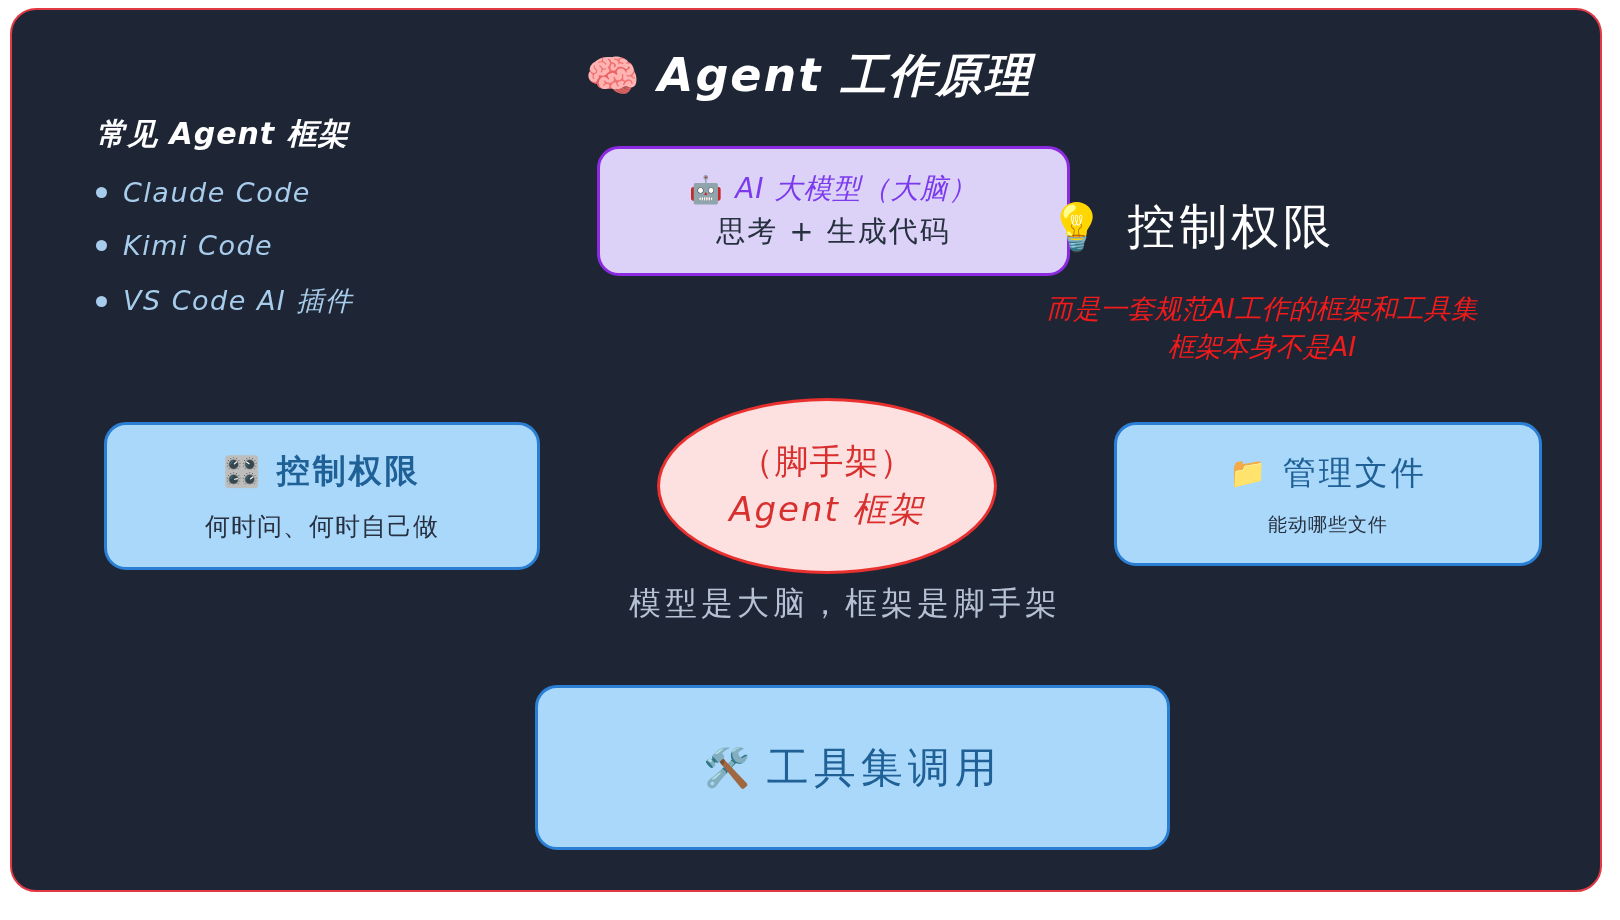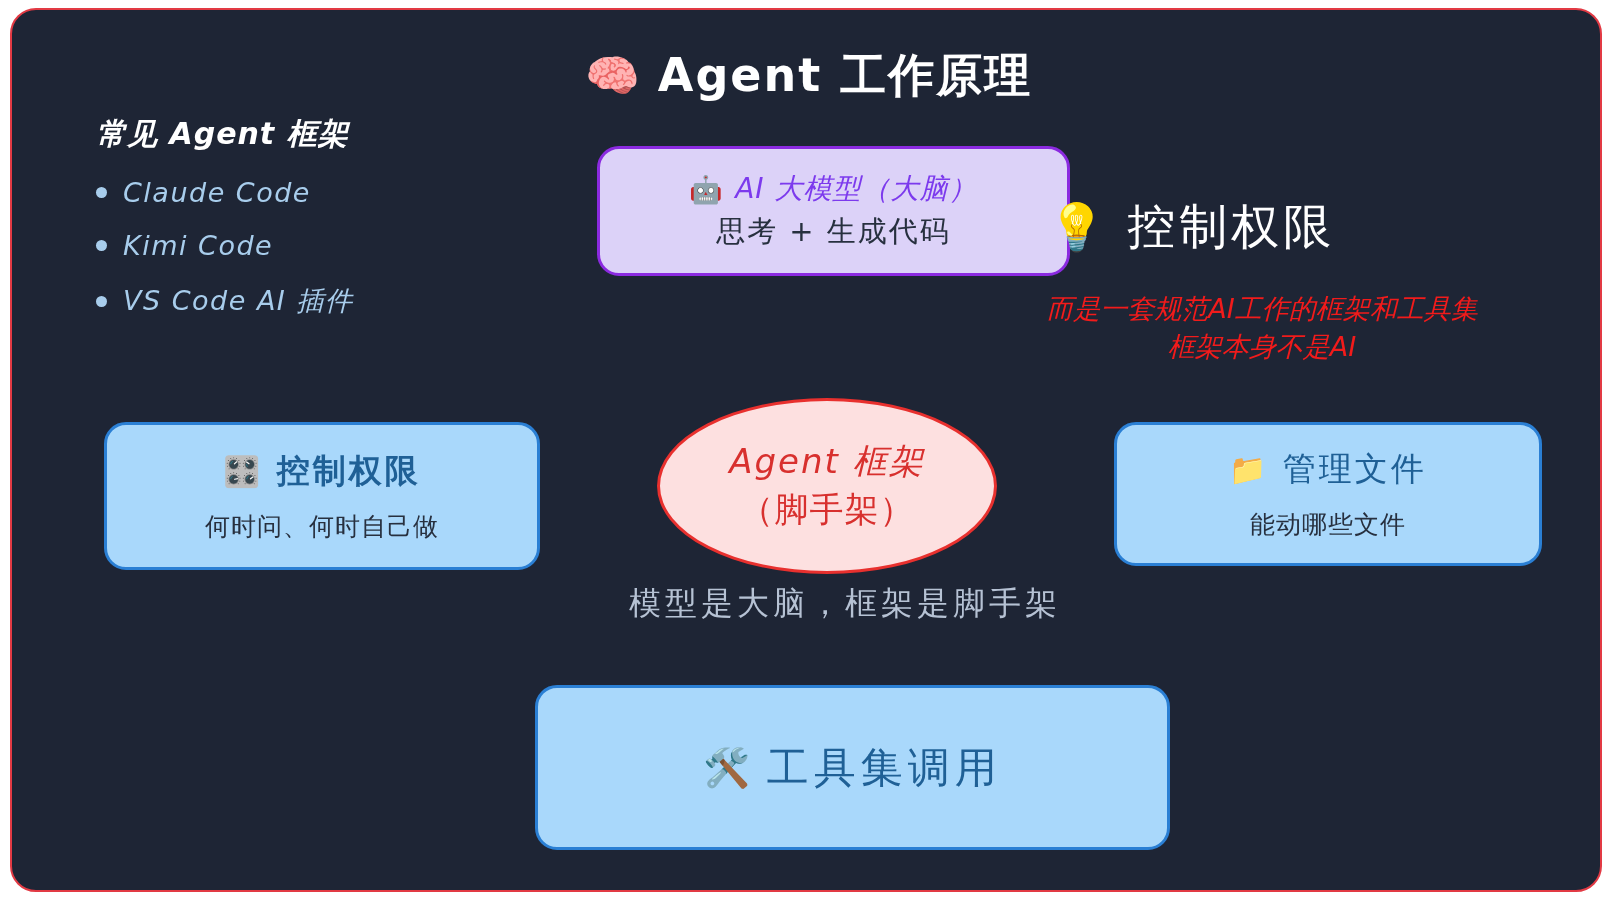--- a/index.html
+++ b/index.html
@@ -37,20 +37,21 @@
     height: 72px;
     display: flex;
     align-items: center;
     gap: 18px;
   }
   #title-emoji { font-size: 44px; line-height: 1; }
   #title-text {
     color: #ffffff;
     font-size: 46px;
     font-family: "DejaVu Sans", "Liberation Sans", sans-serif;
+    font-style: italic;
     font-weight: 600;
     letter-spacing: 2px;
     white-space: nowrap;
   }
 
   
   #frameworks { left: 84px; top: 104px; width: 420px; }
   #frameworks-heading {
     color: #ffffff;
     font-size: 30px;
@@ -177,21 +178,21 @@
   }
 
   #control-box { left: 92px; top: 412px; width: 436px; height: 148px; gap: 16px; }
   #control-box .card-emoji { font-size: 30px; }
   #control-box .card-title { font-size: 33px; font-weight: bold; }
   #control-box .card-sub { font-size: 25px; }
 
   #files-box { left: 1102px; top: 412px; width: 428px; height: 144px; gap: 16px; }
   #files-box .card-emoji { font-size: 30px; }
   #files-box .card-title { font-size: 33px; }
-  #files-box .card-sub { font-size: 25px; }
+  #files-box .card-sub { font-size: 19px; }
 
   #tools-box { left: 523px; top: 675px; width: 635px; height: 165px; gap: 26px; }
   #tools-box .card-emoji { font-size: 38px; }
   #tools-box .card-title { font-size: 42px; letter-spacing: 5px; }
   #tools-box .card-sub { font-size: 31px; letter-spacing: 2px; }
 
   
   #scaffold-ellipse {
     left: 645px;
     top: 388px;
@@ -279,22 +280,22 @@
 
   <div id="control-box" class="abs blue-card">
     <div class="card-title-row">
       <span class="card-emoji">🎛️</span>
       <span class="card-title">控制权限</span>
     </div>
     <div class="card-sub">何时问、何时自己做</div>
   </div>
 
   <div id="scaffold-ellipse" class="abs">
+    <div id="scaffold-line2">（脚手架）</div>
     <div id="scaffold-line1">Agent 框架</div>
-    <div id="scaffold-line2">（脚手架）</div>
   </div>
 
   <div id="files-box" class="abs blue-card">
     <div class="card-title-row">
       <span class="card-emoji">📁</span>
       <span class="card-title">管理文件</span>
     </div>
     <div class="card-sub">能动哪些文件</div>
   </div>
 

